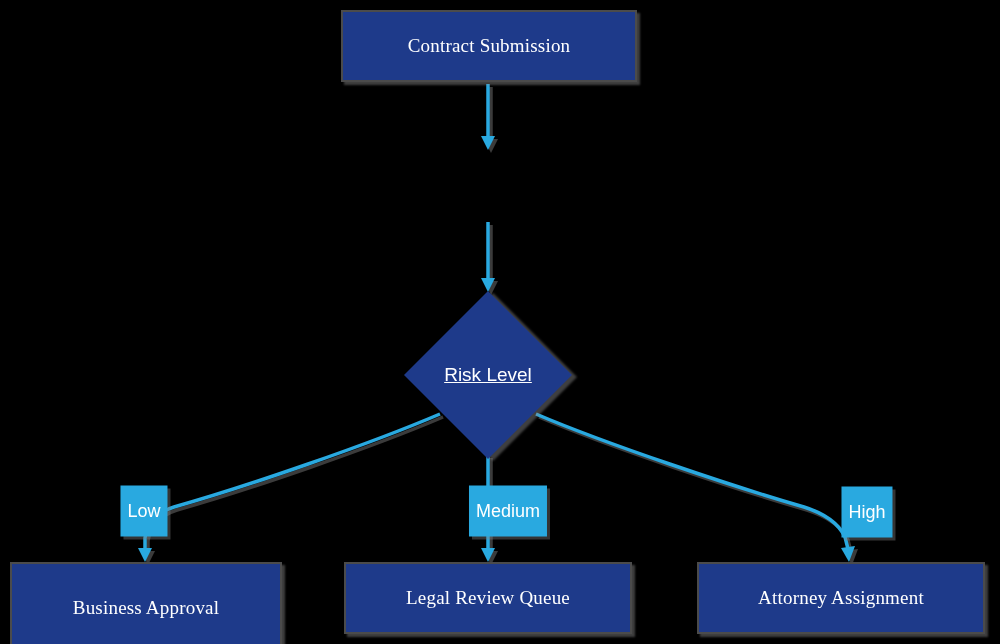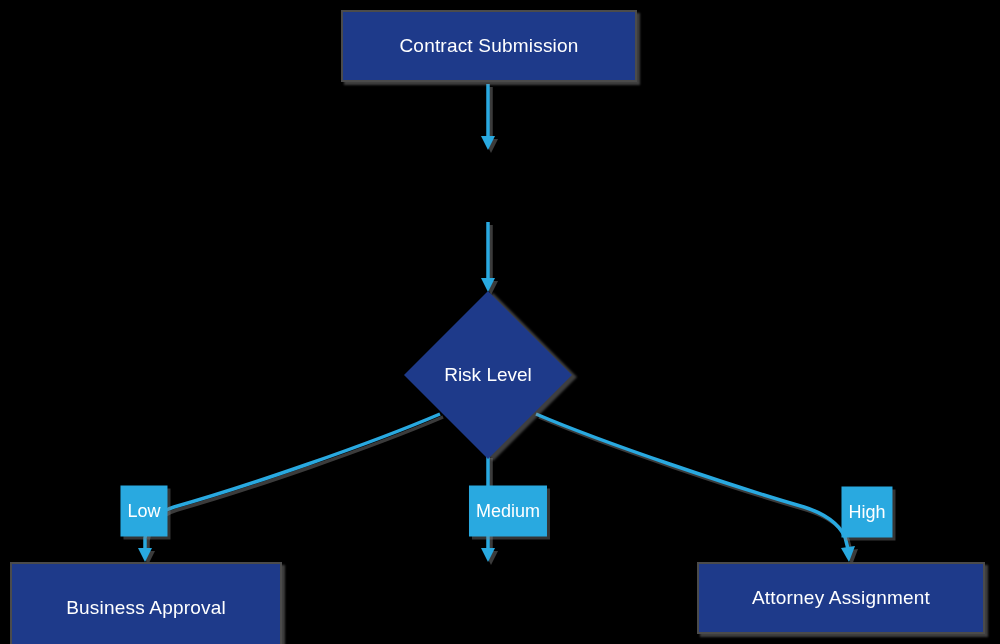--- a/index.html
+++ b/index.html
@@ -37,37 +37,39 @@
       border: 2px solid var(--node-border);
       box-shadow: 3px 3px 2px var(--shadow);
       color: var(--text);
       display: flex;
       align-items: center;
       justify-content: center;
       font-size: 19px;
       font-weight: 500;
       letter-spacing: 0.2px;
       text-align: center;
+      font-family: Liberation Serif, serif;
     }
     .diamond-wrap {
       position: absolute;
       left: 404px; top: 291px;
       width: 168px; height: 168px;
       filter: drop-shadow(5px 2px 1px var(--shadow));
     }
     .diamond {
       width: 100%; height: 100%;
       background: var(--node-fill);
       clip-path: polygon(50% 0, 100% 50%, 50% 100%, 0 50%);
       display: flex;
       align-items: center;
       justify-content: center;
       color: var(--text);
       font-size: 19px;
       font-weight: 500;
+      text-decoration: underline;
     }
     .edge-label {
       position: absolute;
       transform: translate(-50%, -50%);
       background: var(--label-bg);
       color: var(--text);
       font-size: 18px;
       font-weight: 500;
       padding: 15px 7px;
       box-shadow: 3px 3px 0 rgba(130,130,130,0.4);
@@ -112,20 +114,23 @@
   <div class="diamond-wrap">
     <div class="diamond">
       <span>Risk Level</span>
     </div>
   </div>
 
   <div class="node n-business">
     <span>Business Approval</span>
   </div>
 
+  <div class="node n-legal">
+    <span>Legal Review Queue</span>
+  </div>
 
   <div class="node n-attorney">
     <span>Attorney Assignment</span>
   </div>
 
   <div class="edge-label l-low">Low</div>
   <div class="edge-label l-medium">Medium</div>
   <div class="edge-label l-high">High</div>
 
 </div>

